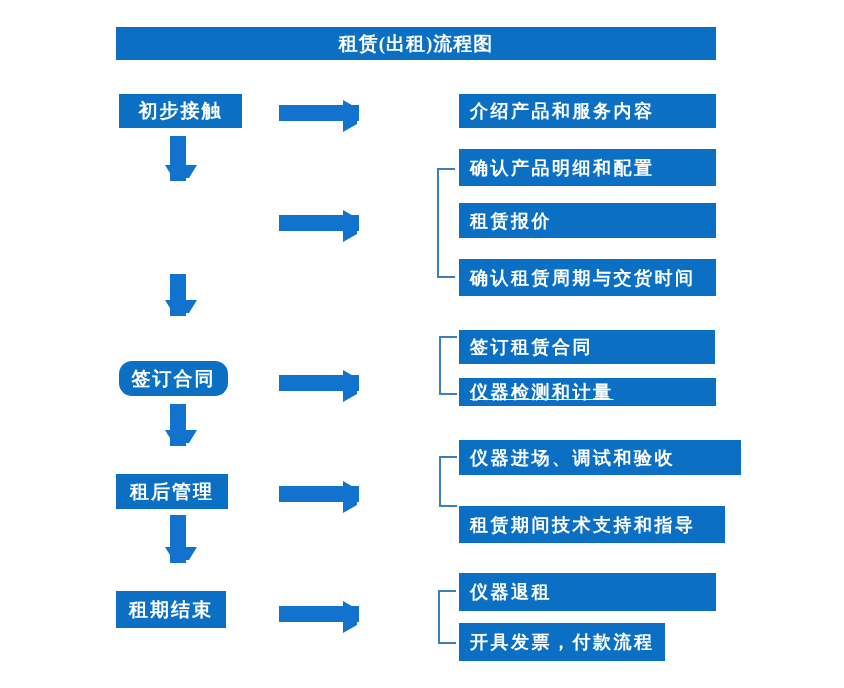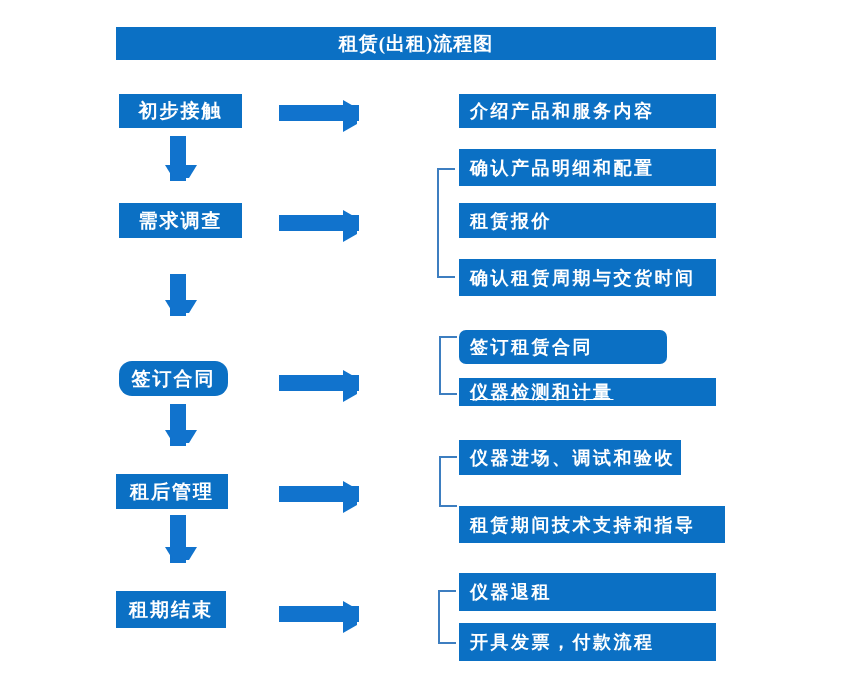--- a/index.html
+++ b/index.html
@@ -83,35 +83,34 @@
   }
 </style>
 </head>
 <body>
 
 <div class="canvas">
 
   <div class="box title-bar" style="left:100px; top:11px; width:600px; height:33px;">租赁(出租)流程图</div>
 
   <div class="box step" style="left:103px; top:78px;  width:123px; height:34px;">初步接触</div>
-  <div class="box step" style="left:103px; top:187px; width:123px; height:35px;">需求调查</div>
   <div class="box step" style="left:103px; top:345px; width:109px; height:35px;border-radius:13px;">签订合同</div>
   <div class="box step" style="left:100px; top:458px; width:112px; height:35px;">租后管理</div>
   <div class="box step" style="left:100px; top:575px; width:110px; height:37px;">租期结束</div>
 
   <div class="box detail" style="left:443px; top:78px;  width:257px; height:34px;">介绍产品和服务内容</div>
   <div class="box detail" style="left:443px; top:133px; width:257px; height:37px;">确认产品明细和配置</div>
   <div class="box detail" style="left:443px; top:187px; width:257px; height:35px;">租赁报价</div>
   <div class="box detail" style="left:443px; top:243px; width:257px; height:37px;">确认租赁周期与交货时间</div>
-  <div class="box detail" style="left:443px; top:314px; width:208px; height:34px;border-radius:7px;">签订租赁合同</div>
+  <div class="box detail" style="left:443px; top:314px; width:256px; height:34px;">签订租赁合同</div>
   <div class="box detail" style="left:443px; top:362px; width:257px; height:28px;text-decoration:underline;">仪器检测和计量</div>
-  <div class="box detail" style="left:443px; top:424px; width:222px; height:35px;">仪器进场、调试和验收</div>
+  <div class="box detail" style="left:443px; top:424px; width:282px; height:35px;">仪器进场、调试和验收</div>
   <div class="box detail" style="left:443px; top:490px; width:266px; height:37px;">租赁期间技术支持和指导</div>
   <div class="box detail" style="left:443px; top:557px; width:257px; height:38px;">仪器退租</div>
-  <div class="box detail" style="left:443px; top:607px; width:257px; height:38px;">开具发票，付款流程</div>
+  <div class="box detail" style="left:443px; top:607px; width:206px; height:38px;">开具发票，付款流程</div>
 
   <div class="arrow-right" style="left:263px; top:84px;">
     <i class="shaft"></i>
       <i class="head"></i>
   </div>
   <div class="arrow-right" style="left:263px; top:194px;">
     <i class="shaft"></i>
       <i class="head"></i>
   </div>
   <div class="arrow-right" style="left:263px; top:354px;">

